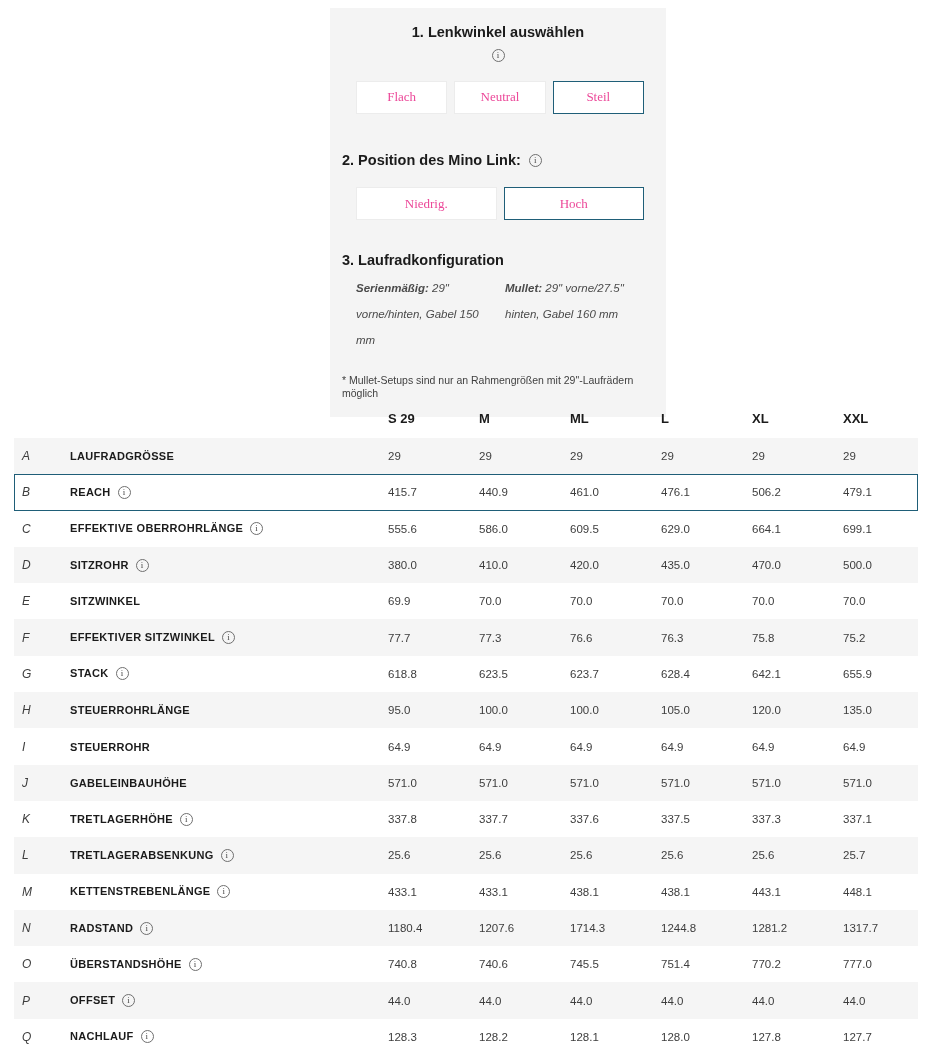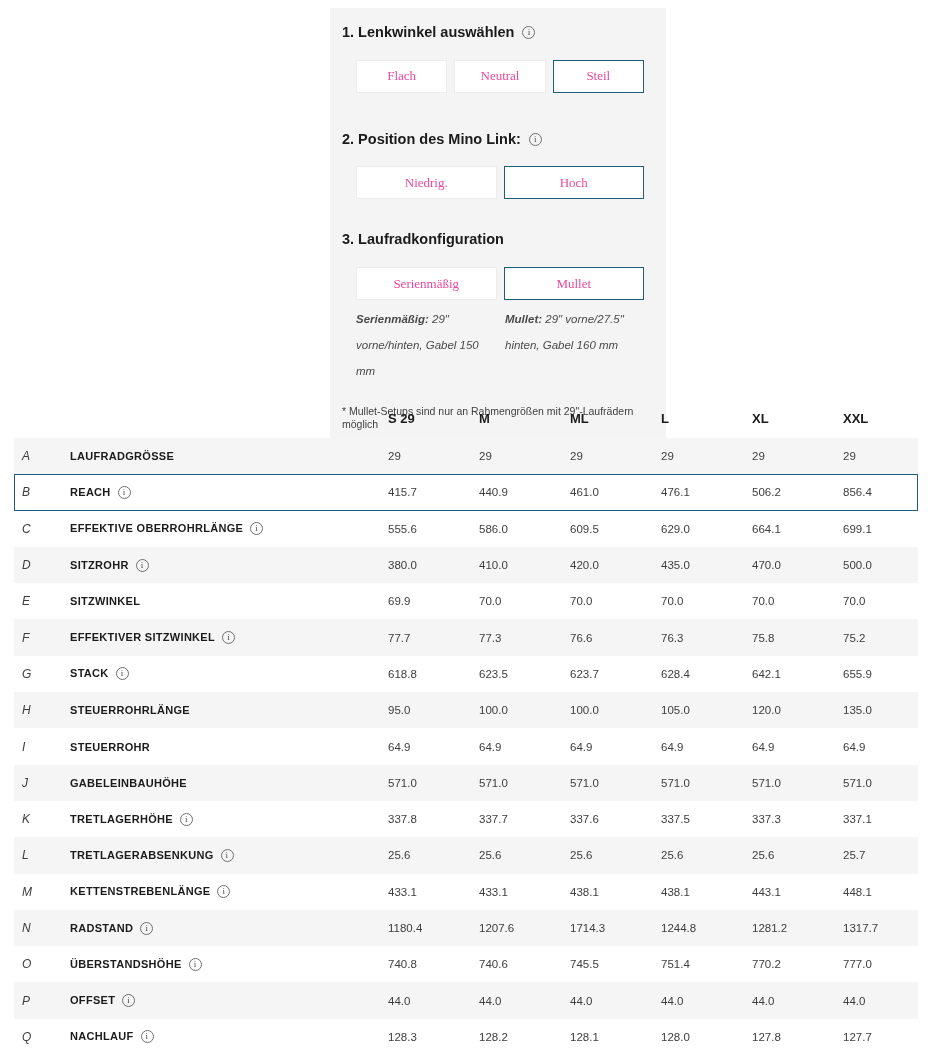--- a/index.html
+++ b/index.html
@@ -6,21 +6,21 @@
   * { margin:0; padding:0; box-sizing:border-box; }
   html,body { background:#fff; }
   body {
     width:932px; height:1054px; position:relative; overflow:hidden;
     font-family:"Liberation Sans", sans-serif; color:var(--ink);
   }
 
   
   .config-panel { position:absolute; left:330px; top:8px; width:336px; background:var(--panel); padding:10px 12px 16px; }
   .cfg-title { font-size:14.5px; font-weight:bold; color:var(--ink); display:flex; align-items:center; gap:8px; line-height:1.15; }
-  .sec1 .cfg-title { margin-top:6px; }
+  .sec1 .cfg-title { margin-top:6px;flex-direction:column; }
   .sec2 .cfg-title { margin-top:38px; }
   .sec3 .cfg-title { margin-top:32px; }
   .options { display:flex; gap:7px; margin:19px 10px 0 14px; }
   .opt {
     flex:1; height:33px; display:flex; align-items:center; justify-content:center;
     background:#fff; border:1px solid #ececec; font-family:Liberation Serif, serif;
     font-size:13px; color:#ec4899; cursor:pointer;
   }
   .opt.selected { border:1.5px solid var(--accent); }
   .descs { display:flex; gap:10px; margin:7px 10px 0 14px; }
@@ -74,24 +74,20 @@
       <div class="options">
           <button class="opt">Niedrig.</button>
           <button class="opt selected">Hoch</button>
         </div>
     </div>
 
     <div class="sec3">
       <h3 class="cfg-title">
         <span>3. Laufradkonfiguration</span>
       </h3>
-      <div class="options">
-          <button class="opt">Serienmäßig</button>
-          <button class="opt selected">Mullet</button>
-        </div>
       <div class="descs">
         <p class="desc"><span class="lead">Serienmäßig:</span><span> 29" vorne/hinten, Gabel 150 mm</span></p>
         <p class="desc"><span class="lead">Mullet:</span><span> 29" vorne/27.5" hinten, Gabel 160 mm</span></p>
       </div>
     </div>
 
     <p class="footnote">* Mullet-Setups sind nur an Rahmengrößen mit 29"-Laufrädern möglich</p>
   </section>
 
   <section class="geo-table">
@@ -122,21 +118,21 @@
           <div class="cell letter">B</div>
           <div class="cell label">
             <span>REACH</span>
             <span class="info">i</span>
           </div>
           <div class="cell value">415.7</div>
           <div class="cell value">440.9</div>
           <div class="cell value">461.0</div>
           <div class="cell value">476.1</div>
           <div class="cell value">506.2</div>
-          <div class="cell value">856.4</div>
+          <div class="cell value">479.1</div>
         </div>
         <div class="trow">
           <div class="cell letter">C</div>
           <div class="cell label">
             <span>EFFEKTIVE OBERROHRLÄNGE</span>
             <span class="info">i</span>
           </div>
           <div class="cell value">555.6</div>
           <div class="cell value">586.0</div>
           <div class="cell value">609.5</div>

